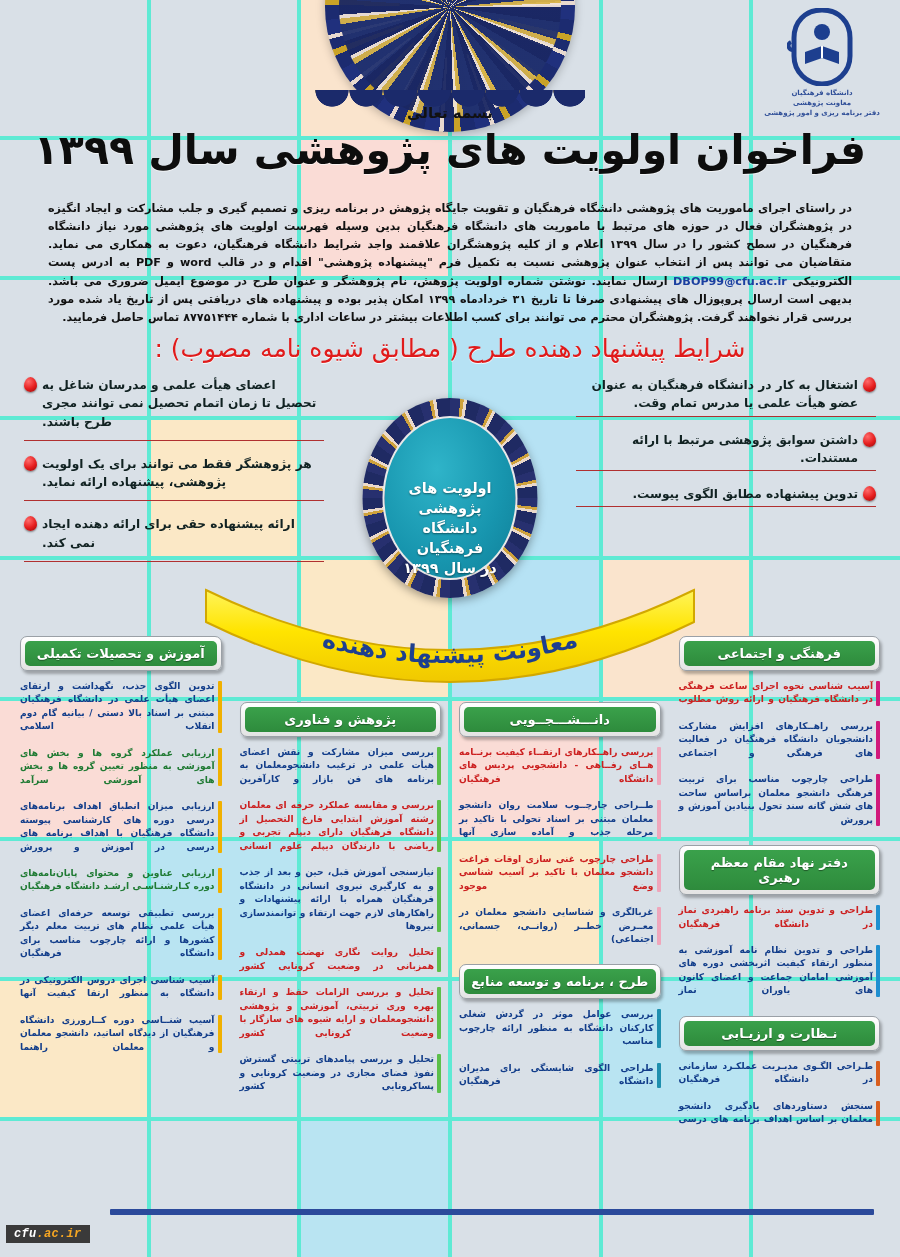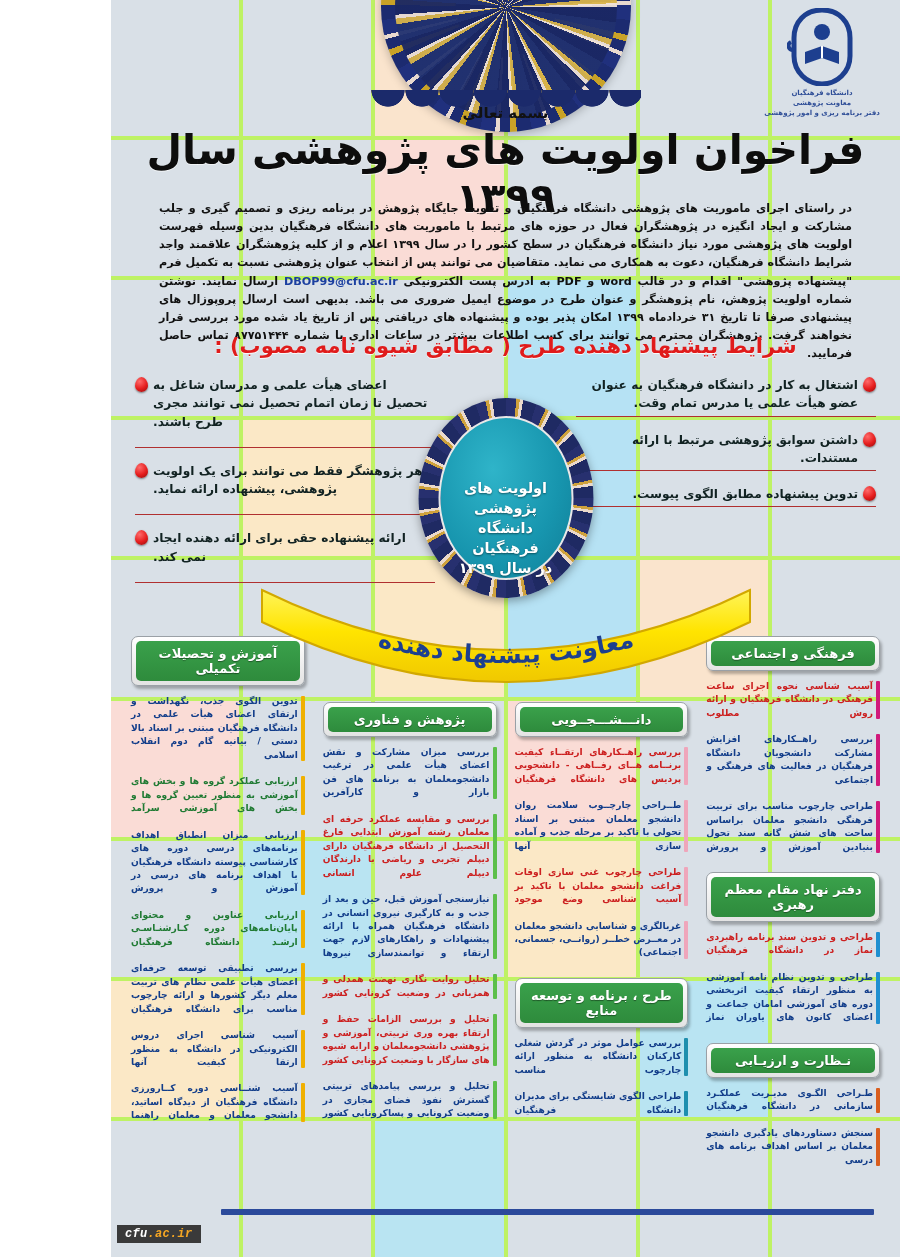--- a/index.html
+++ b/index.html
@@ -7,22 +7,22 @@
   html, body {
     width: 900px; height: 1257px;
     font-family: "DejaVu Sans", "Liberation Sans", sans-serif;
     background: #ffffff;
     overflow: hidden;
   }
 
   
   #poster {
     position: relative;
-    width: 789px; height: 1257px;
-    background: #bef264;
+    width: 900px; height: 1257px;
+    background: #5eead4;
     overflow: hidden;
   }
 
   
   .bg-grid {
     position: absolute; inset: 0;
     display: grid;
     grid-template-columns: repeat(6, 1fr);
     grid-template-rows: repeat(9, 1fr);
     gap: 4px;
@@ -102,37 +102,37 @@
     z-index: 5;
     font-size: 11.2px; line-height: 1.62;
     color: #111; text-align: justify; font-weight: bold;
   }
   .intro .email { color:#1b3fa0; }
 
   
   .cond-title {
     position: absolute; top: 334px; left: 0; right: 0;
     text-align: center; z-index: 5;
-    font-size: 21px; font-weight: bold; color: #e01b1b;
+    font-size: 25px; font-weight: normal; color: #e01b1b;
     text-shadow: 0 1px 0 rgba(255,255,255,.8);
   }
 
   
   .cond-col { position: absolute; z-index: 5; top: 376px; width: 300px; }
   .cond-right { right: 24px; }
   .cond-left  { left: 24px; }
 
   .cond-item {
     position: relative;
     font-size: 12.2px; line-height: 1.5; font-weight: bold;
     color: #122; margin-bottom: 14px;
     padding: 0 18px 3px 4px;
     border-bottom: 1.3px solid #b03030;
   }
-  .cond-left .cond-item { padding: 0 4px 16px 18px; text-align: left; direction: rtl; }
+  .cond-left .cond-item { padding: 0 4px 9px 18px; text-align: left; direction: rtl; }
   .cond-right .cond-item { text-align: right; }
   .bullet {
     position: absolute; top: 1px; width: 13px; height: 15px;
     background: radial-gradient(circle at 35% 30%, #ff6a6a 0%, #e51d1d 55%, #8f0d0d 100%);
     border-radius: 50% 50% 50% 50%/60% 60% 40% 40%;
     box-shadow: 0 1px 2px rgba(0,0,0,.45);
   }
   .cond-right .bullet { right: 0; }
   .cond-left  .bullet { left: 0; }
 

